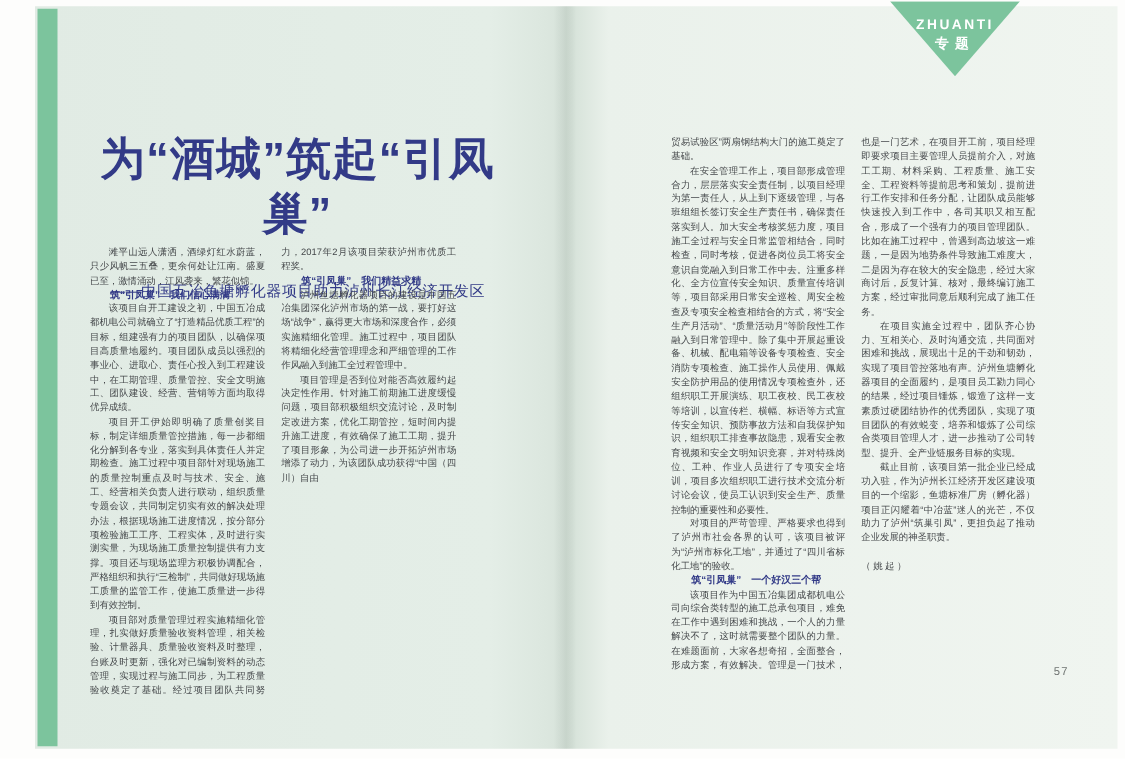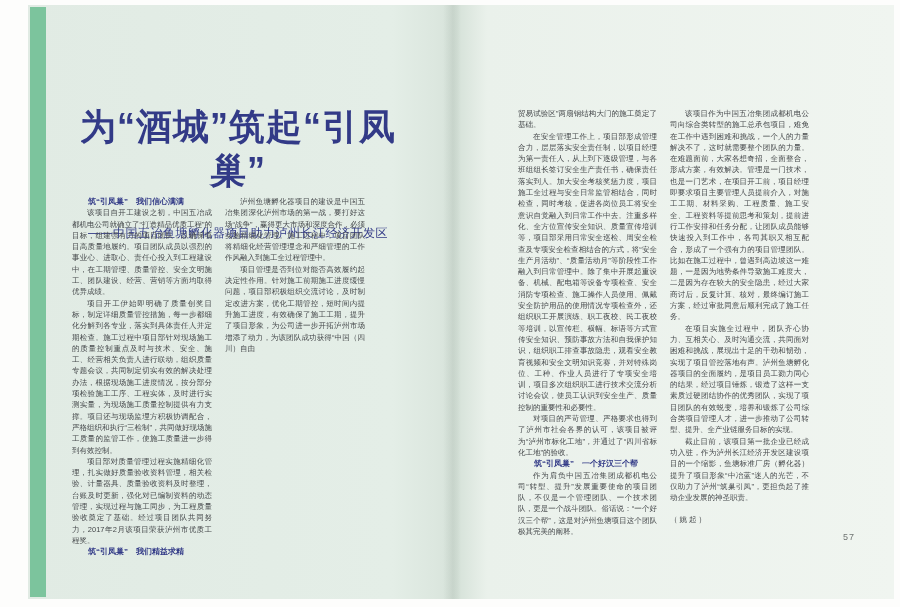--- a/index.html
+++ b/index.html
@@ -17,61 +17,65 @@
   .badge .en{margin-top:13px;font-size:11px;letter-spacing:2px;font-weight:bold;}
   .badge .cn{margin-top:1px;font-size:11px;letter-spacing:5px;font-weight:bold;}
   
   .title-block{position:absolute;left:29px;top:100px;width:362px;text-align:center;}
   .title{font-size:36px;line-height:44px;font-weight:900;letter-spacing:1px;color:#323a87;}
   .subtitle{margin-top:32px;font-size:12px;font-weight:normal;color:#323a87;letter-spacing:0.5px;}
   
   .cols{position:absolute;column-count:2;column-gap:13px;column-fill:auto;
         font-size:7.5px;line-height:11.3px;text-align:justify;color:#45484b;}
   .cols-left{left:44px;top:191px;width:293px;height:376px;}
-  .cols-right{left:490px;top:103px;width:291px;height:430px;}
+  .cols-right{left:509px;top:103px;width:291px;height:430px;}
   .cols p{margin:0;}
   .cols p.ind{text-indent:2em;}
   .cols p.cont{text-indent:0;}
   .cols p.head{text-indent:2em;font-weight:bold;color:#323a87;font-size:8px;}
   .author-line{text-align:left;margin-top:11px !important;padding-right:4px;letter-spacing:2px;color:#45484b;}
   .page-number{position:absolute;left:815px;top:527px;font-size:9px;color:#6f7472;letter-spacing:1px;}
 </style>
 </head>
 <body>
 
 <div class="stage">
   <div class="spread">
 
     <div class="accent-bar"></div>
     <div class="fold"></div>
 
+    <div class="badge">
+      <div class="en">ZHUANTI</div>
+      <div class="cn">专题</div>
+    </div>
 
     <div class="title-block">
       <div class="title">为“酒城”筑起“引凤巢”</div>
       <div class="subtitle">——中国五冶鱼塘孵化器项目助力泸州长江经济开发区</div>
     </div>
 
     <div class="cols cols-left">
+      <p class="ind">滩平山远人潇洒，酒绿灯红水蔚蓝，只少风帆三五叠，更余何处让江南。盛夏已至，激情涌动，江风袭来，繁花似锦。</p>
       <p class="head">筑“引凤巢”　我们信心满满</p>
       <p class="ind">该项目自开工建设之初，中国五冶成都机电公司就确立了“打造精品优质工程”的目标，组建强有力的项目团队，以确保项目高质量地履约。项目团队成员以强烈的事业心、进取心、责任心投入到工程建设中，在工期管理、质量管控、安全文明施工、团队建设、经营、营销等方面均取得优异成绩。</p>
       <p class="ind">项目开工伊始即明确了质量创奖目标，制定详细质量管控措施，每一步都细化分解到各专业，落实到具体责任人并定期检查。施工过程中项目部针对现场施工的质量控制重点及时与技术、安全、施工、经营相关负责人进行联动，组织质量专题会议，共同制定切实有效的解决处理办法，根据现场施工进度情况，按分部分项检验施工工序、工程实体，及时进行实测实量，为现场施工质量控制提供有力支撑。项目还与现场监理方积极协调配合，严格组织和执行“三检制”，共同做好现场施工质量的监管工作，使施工质量进一步得到有效控制。</p>
       <p class="ind">项目部对质量管理过程实施精细化管理，扎实做好质量验收资料管理，相关检验、计量器具、质量验收资料及时整理，台账及时更新，强化对已编制资料的动态管理，实现过程与施工同步，为工程质量验收奠定了基础。经过项目团队共同努力，2017年2月该项目荣获泸州市优质工程奖。</p>
       <p class="head">筑“引凤巢”　我们精益求精</p>
       <p class="ind">泸州鱼塘孵化器项目的建设是中国五冶集团深化泸州市场的第一战，要打好这场“战争”，赢得更大市场和深度合作，必须实施精细化管理。施工过程中，项目团队将精细化经营管理理念和严细管理的工作作风融入到施工全过程管理中。</p>
       <p class="ind">项目管理是否到位对能否高效履约起决定性作用。针对施工前期施工进度缓慢问题，项目部积极组织交流讨论，及时制定改进方案，优化工期管控，短时间内提升施工进度，有效确保了施工工期，提升了项目形象，为公司进一步开拓泸州市场增添了动力，为该团队成功获得“中国（四川）自由</p>
     </div>
 
     <div class="cols cols-right">
       <p class="cont">贸易试验区”两扇钢结构大门的施工奠定了基础。</p>
       <p class="ind">在安全管理工作上，项目部形成管理合力，层层落实安全责任制，以项目经理为第一责任人，从上到下逐级管理，与各班组组长签订安全生产责任书，确保责任落实到人。加大安全考核奖惩力度，项目施工全过程与安全日常监管相结合，同时检查，同时考核，促进各岗位员工将安全意识自觉融入到日常工作中去。注重多样化、全方位宣传安全知识、质量宣传培训等，项目部采用日常安全巡检、周安全检查及专项安全检查相结合的方式，将“安全生产月活动”、“质量活动月”等阶段性工作融入到日常管理中。除了集中开展起重设备、机械、配电箱等设备专项检查、安全消防专项检查、施工操作人员使用、佩戴安全防护用品的使用情况专项检查外，还组织职工开展演练、职工夜校、民工夜校等培训，以宣传栏、横幅、标语等方式宣传安全知识、预防事故方法和自我保护知识，组织职工排查事故隐患，观看安全教育视频和安全文明知识竞赛，并对特殊岗位、工种、作业人员进行了专项安全培训，项目多次组织职工进行技术交流分析讨论会议，使员工认识到安全生产、质量控制的重要性和必要性。</p>
       <p class="ind">对项目的严苛管理、严格要求也得到了泸州市社会各界的认可，该项目被评为“泸州市标化工地”，并通过了“四川省标化工地”的验收。</p>
       <p class="head">筑“引凤巢”　一个好汉三个帮</p>
-      <p class="ind">作为肩负中国五冶集团成都机电公司“转型、提升”发展重要使命的项目团队，不仅是一个管理团队、一个技术团队，更是一个战斗团队。俗话说：“一个好汉三个帮”，这是对泸州鱼塘项目这个团队极其完美的阐释。</p>
       <p class="ind">该项目作为中国五冶集团成都机电公司向综合类转型的施工总承包项目，难免在工作中遇到困难和挑战，一个人的力量解决不了，这时就需要整个团队的力量。在难题面前，大家各想奇招，全面整合，形成方案，有效解决。管理是一门技术，也是一门艺术，在项目开工前，项目经理即要求项目主要管理人员提前介入，对施工工期、材料采购、工程质量、施工安全、工程资料等提前思考和策划，提前进行工作安排和任务分配，让团队成员能够快速投入到工作中，各司其职又相互配合，形成了一个强有力的项目管理团队。比如在施工过程中，曾遇到高边坡这一难题，一是因为地势条件导致施工难度大，二是因为存在较大的安全隐患，经过大家商讨后，反复计算、核对，最终编订施工方案，经过审批同意后顺利完成了施工任务。</p>
       <p class="ind">在项目实施全过程中，团队齐心协力、互相关心、及时沟通交流，共同面对困难和挑战，展现出十足的干劲和韧劲，实现了项目管控落地有声。泸州鱼塘孵化器项目的全面履约，是项目员工勠力同心的结果，经过项目锤炼，锻造了这样一支素质过硬团结协作的优秀团队，实现了项目团队的有效蜕变，培养和锻炼了公司综合类项目管理人才，进一步推动了公司转型、提升、全产业链服务目标的实现。</p>
-      <p class="ind">截止目前，该项目第一批企业已经成功入驻，作为泸州长江经济开发区建设项目的一个缩影，鱼塘标准厂房（孵化器）提升了项目形象“中冶蓝”迷人的光芒，不仅助力了泸州“筑巢引凤”，更担负起了推动企业发展的神圣职责。</p>
+      <p class="ind">截止目前，该项目第一批企业已经成功入驻，作为泸州长江经济开发区建设项目的一个缩影，鱼塘标准厂房（孵化器）项目正闪耀着“中冶蓝”迷人的光芒，不仅助力了泸州“筑巢引凤”，更担负起了推动企业发展的神圣职责。</p>
       <p class="author-line">（姚起）</p>
     </div>
 
     <div class="page-number">57</div>
 
   </div>
 </div>
 
 </body></html>

